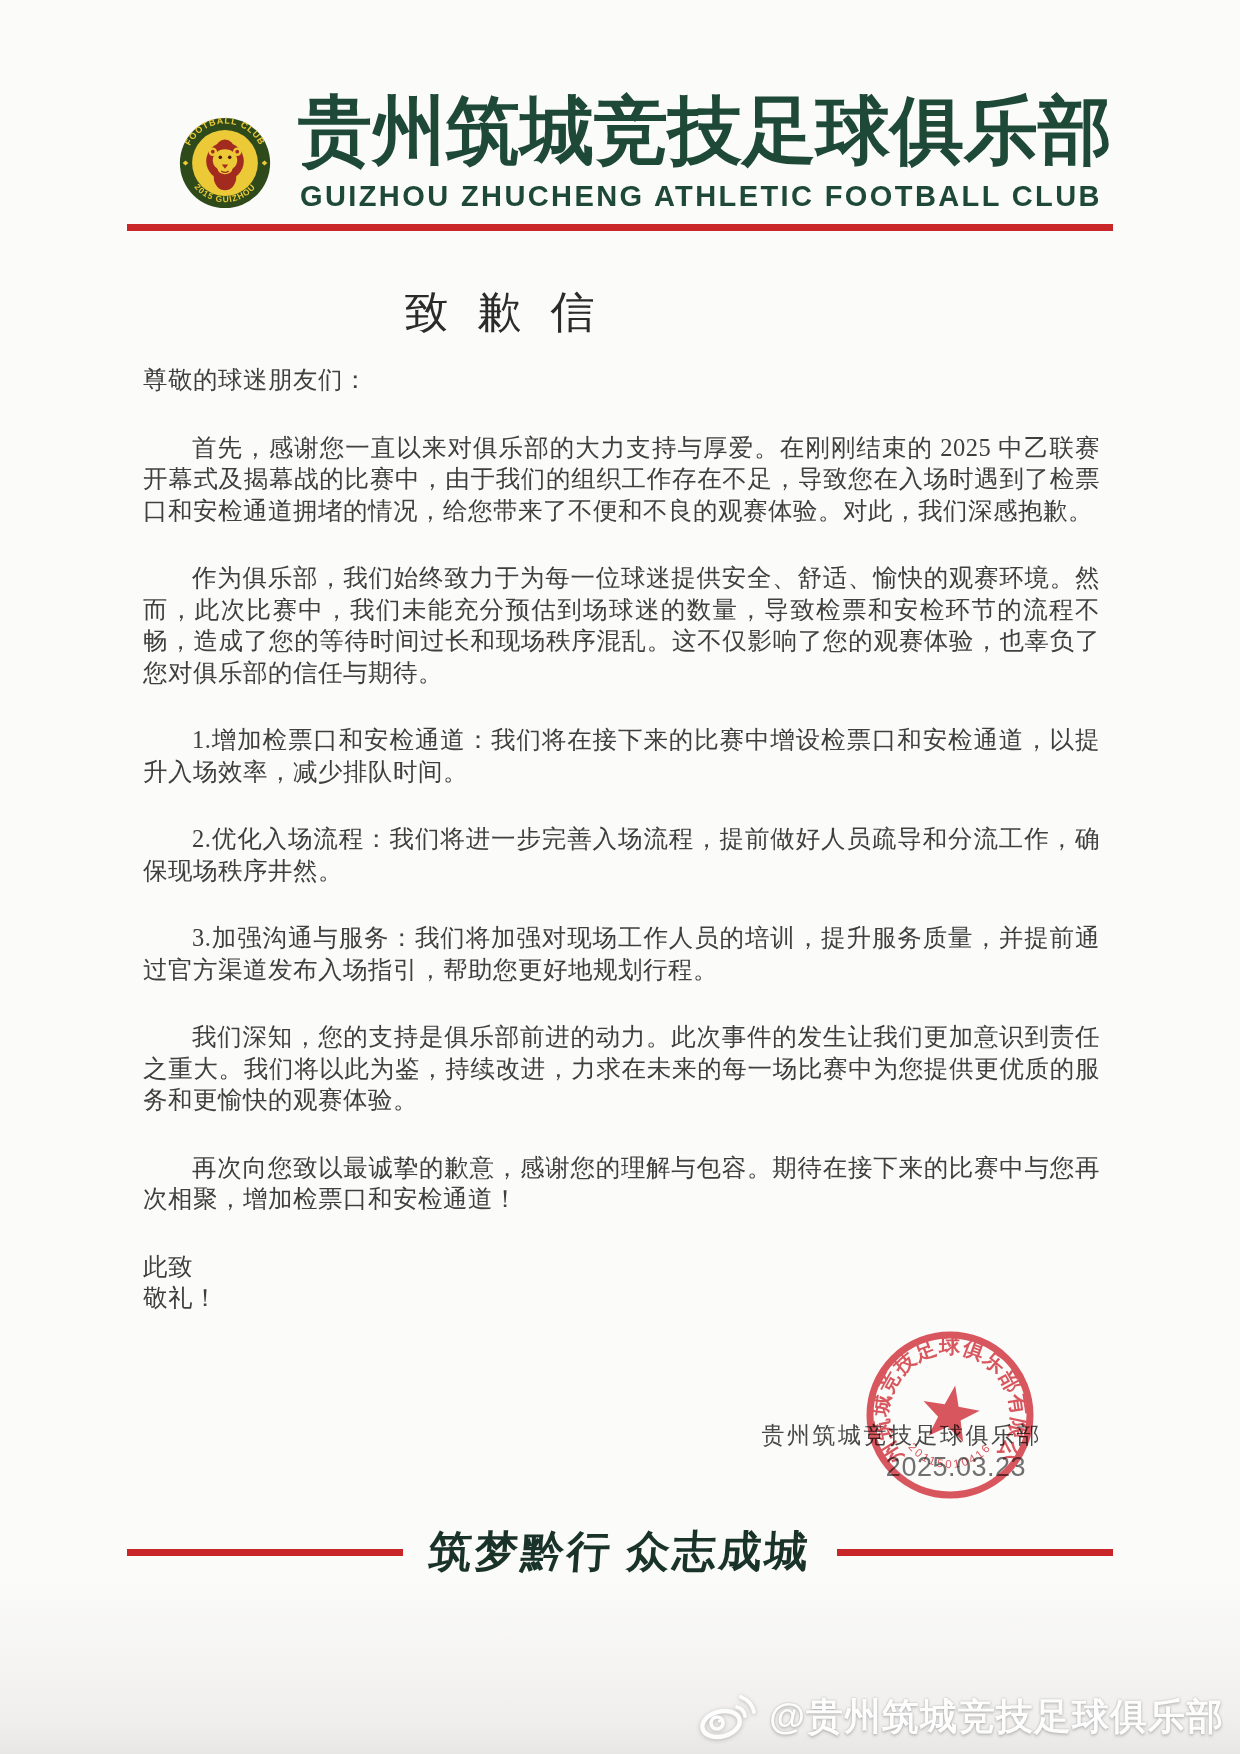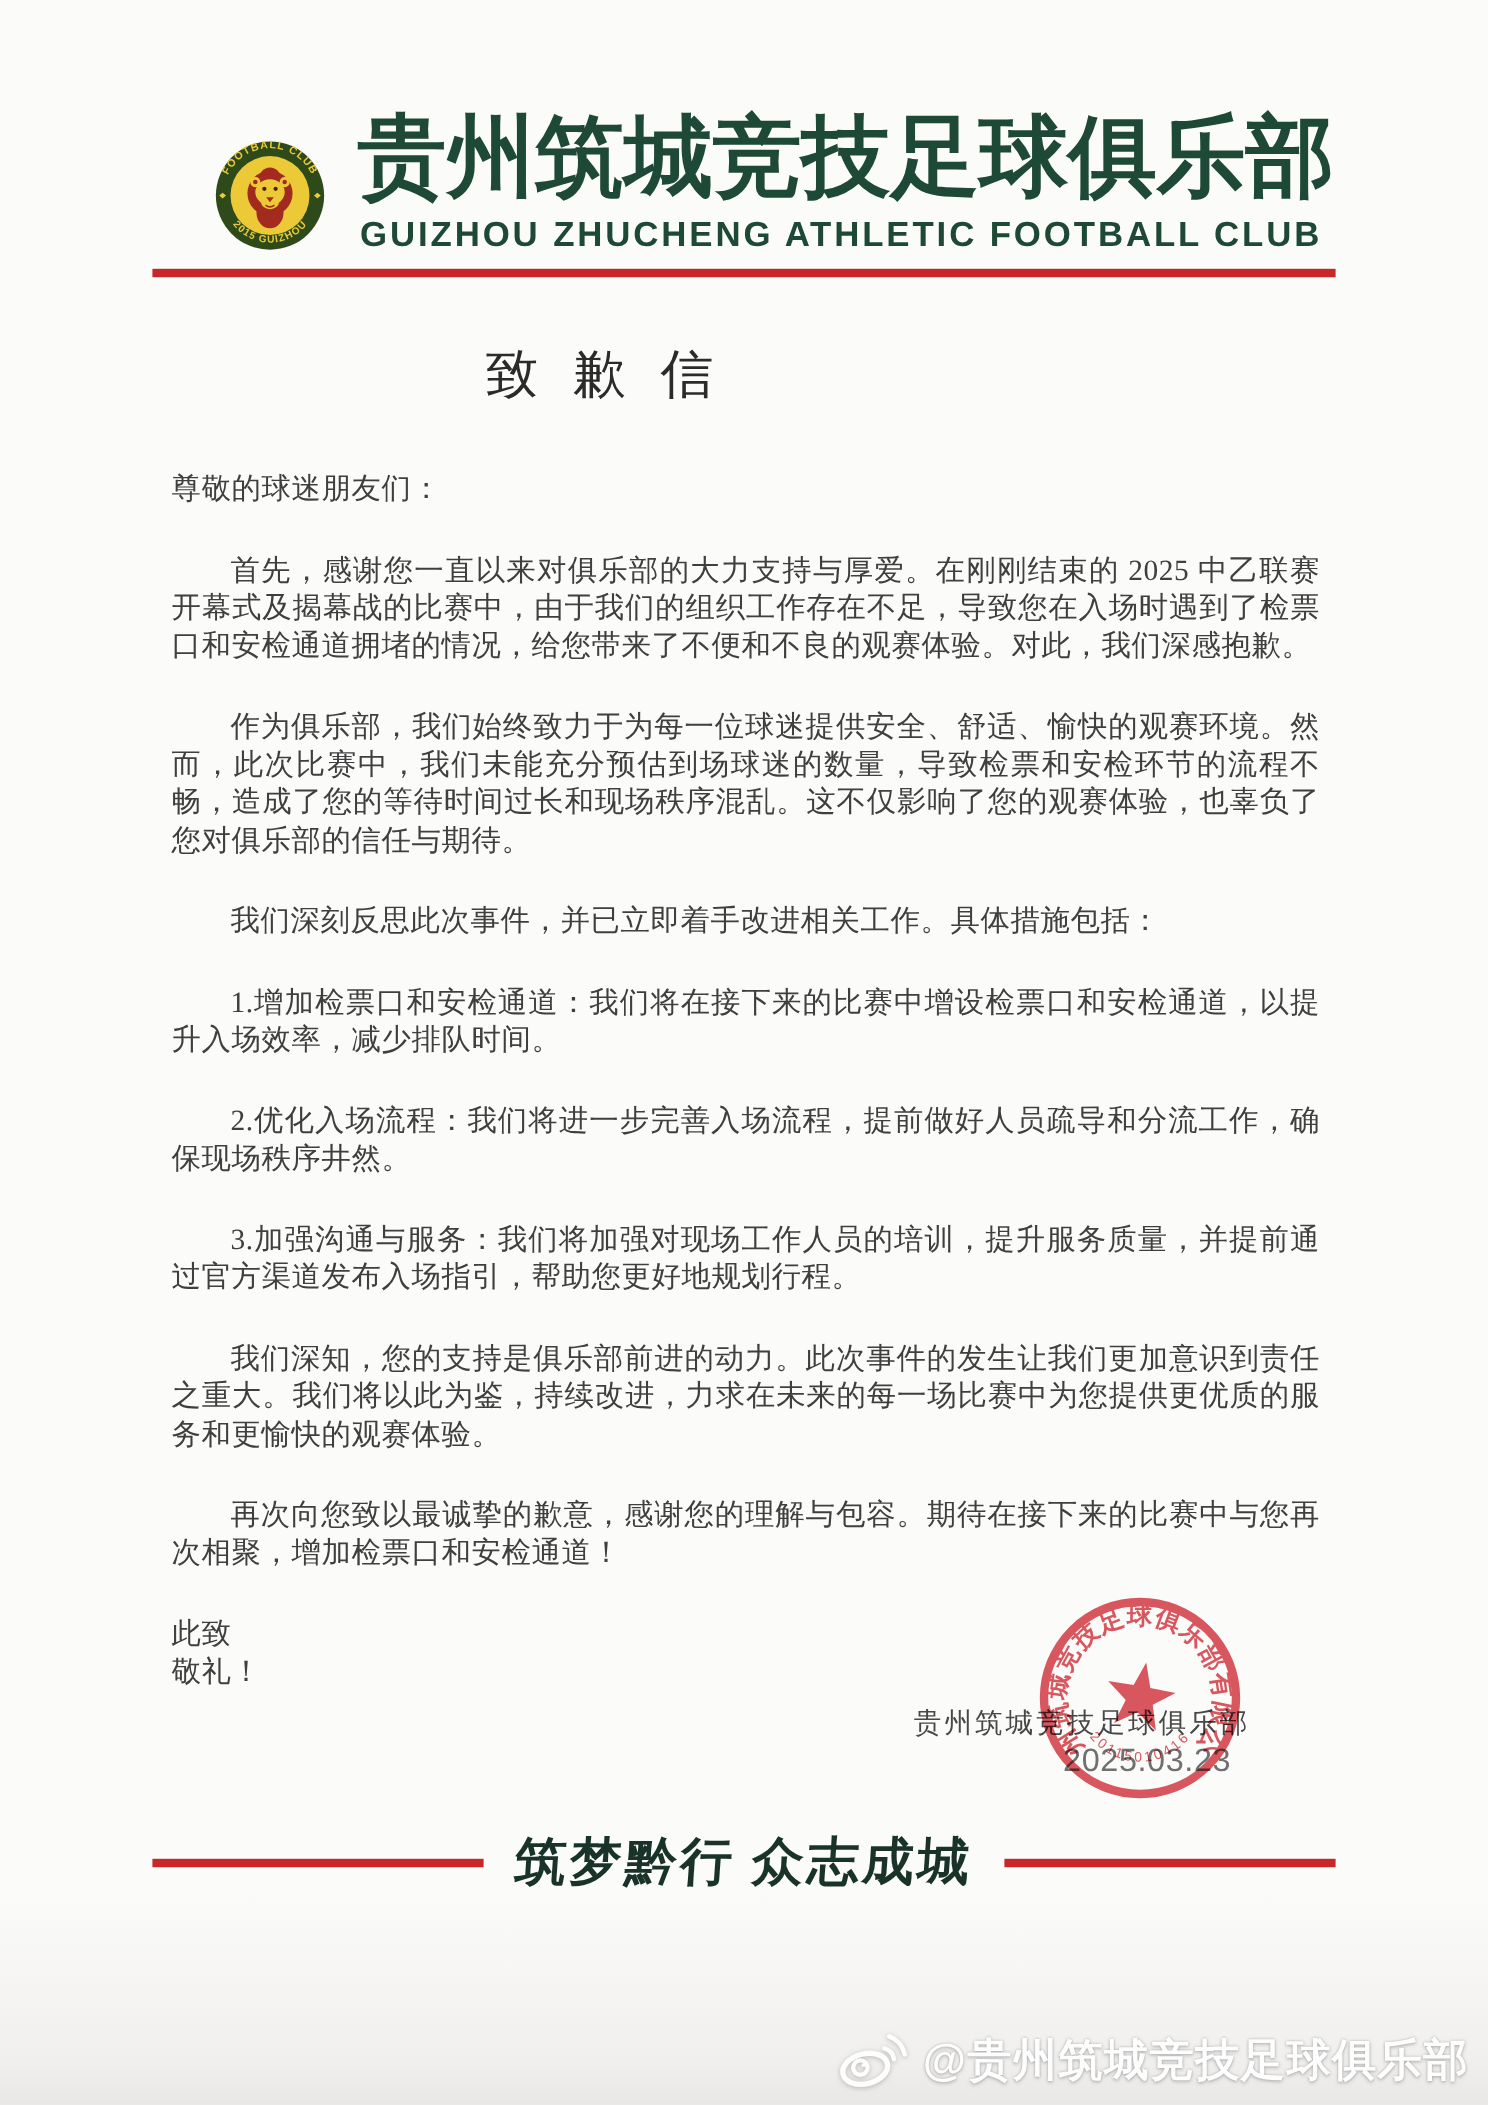--- a/index.html
+++ b/index.html
@@ -15,21 +15,21 @@
   .club-name-en{position:absolute;left:300px;top:180px;width:814px;
     font-family:"Liberation Sans","DejaVu Sans",sans-serif;font-weight:bold;
     font-size:29px;letter-spacing:2.4px;color:#1e4937;white-space:nowrap;}
   .header-rule{position:absolute;left:127px;top:224px;width:986px;height:7px;background:#c9262a;}
 
   
   .letter-title{position:absolute;left:0;top:283px;width:1008px;text-align:center;
     font-size:44px;color:#2b2b2b;letter-spacing:9px;}
 
   
-  .letter-body{position:absolute;left:143px;top:392px;width:957px;
+  .letter-body{position:absolute;left:143px;top:364px;width:957px;
     font-size:24.5px;line-height:31.5px;color:#3f3f3f;letter-spacing:0.5px;
     text-align:justify;}
   .letter-body p{margin:0 0 36px 0;}
   .letter-body p.indent{text-indent:2em;}
   .letter-body p.tight{margin:0;}
 
   
   .signature-name{position:absolute;top:1420px;right:198px;
     font-size:23px;letter-spacing:2.5px;color:#474747;white-space:nowrap;}
   .signature-date{position:absolute;top:1452px;right:214px;
@@ -98,21 +98,20 @@
     <div class="club-name-en">GUIZHOU ZHUCHENG ATHLETIC FOOTBALL CLUB</div>
     <div class="header-rule"></div>
   </div>
 
   <div class="letter-title">致 歉 信</div>
 
   <div class="letter-body">
     <p>尊敬的球迷朋友们：</p>
     <p class="indent">首先，感谢您一直以来对俱乐部的大力支持与厚爱。在刚刚结束的 2025 中乙联赛开幕式及揭幕战的比赛中，由于我们的组织工作存在不足，导致您在入场时遇到了检票口和安检通道拥堵的情况，给您带来了不便和不良的观赛体验。对此，我们深感抱歉。</p>
     <p class="indent">作为俱乐部，我们始终致力于为每一位球迷提供安全、舒适、愉快的观赛环境。然而，此次比赛中，我们未能充分预估到场球迷的数量，导致检票和安检环节的流程不畅，造成了您的等待时间过长和现场秩序混乱。这不仅影响了您的观赛体验，也辜负了您对俱乐部的信任与期待。</p>
-    <p class="indent">我们深刻反思此次事件，并已立即着手改进相关工作。具体措施包括：</p>
     <p class="indent">1.增加检票口和安检通道：我们将在接下来的比赛中增设检票口和安检通道，以提升入场效率，减少排队时间。</p>
     <p class="indent">2.优化入场流程：我们将进一步完善入场流程，提前做好人员疏导和分流工作，确保现场秩序井然。</p>
     <p class="indent">3.加强沟通与服务：我们将加强对现场工作人员的培训，提升服务质量，并提前通过官方渠道发布入场指引，帮助您更好地规划行程。</p>
     <p class="indent">我们深知，您的支持是俱乐部前进的动力。此次事件的发生让我们更加意识到责任之重大。我们将以此为鉴，持续改进，力求在未来的每一场比赛中为您提供更优质的服务和更愉快的观赛体验。</p>
     <p class="indent">再次向您致以最诚挚的歉意，感谢您的理解与包容。期待在接下来的比赛中与您再次相聚，增加检票口和安检通道！</p>
     <p class="tight">此致</p>
     <p class="tight">敬礼！</p>
   </div>
 
   <div class="signature-name">贵州筑城竞技足球俱乐部</div>

